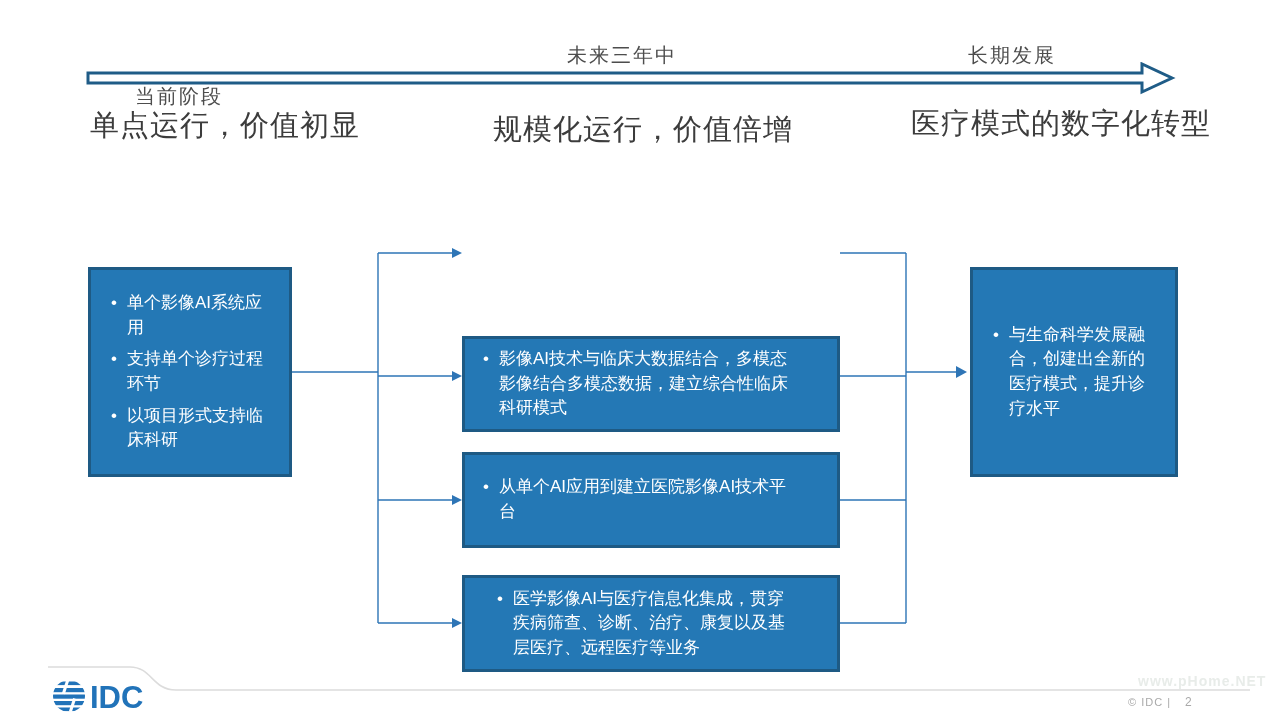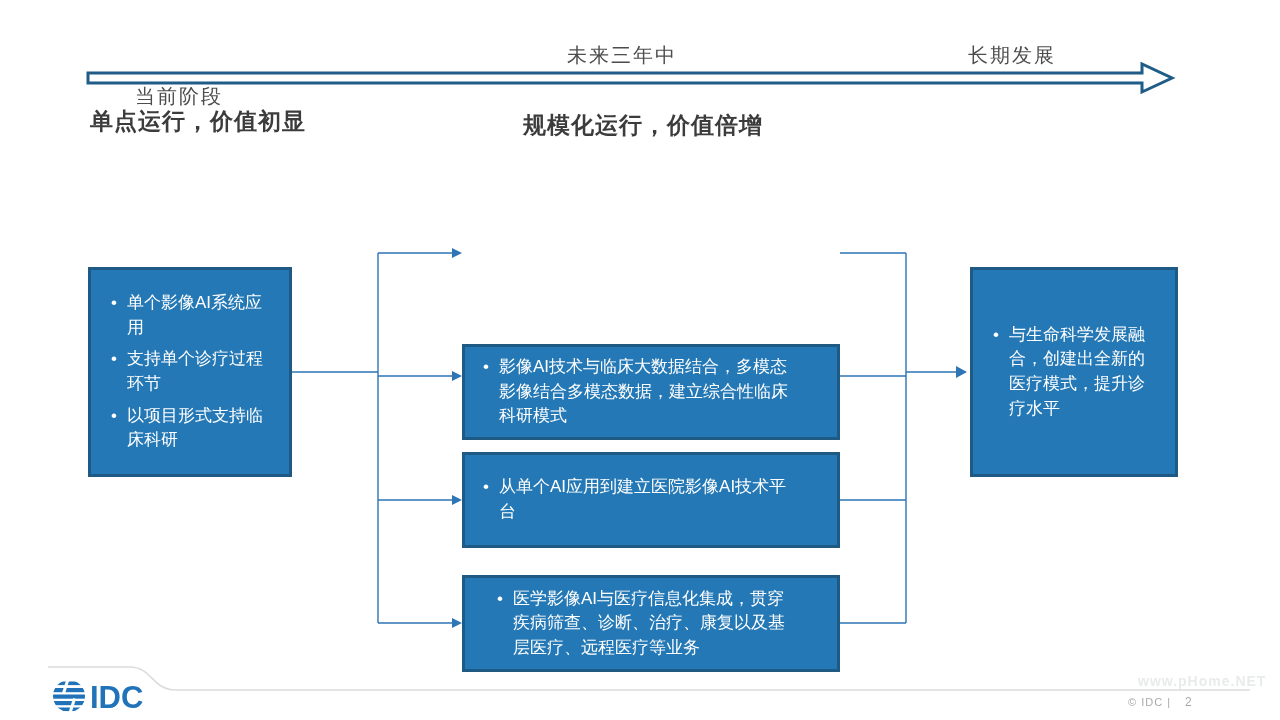--- a/index.html
+++ b/index.html
@@ -1,37 +1,37 @@
 <!DOCTYPE html>
 <html style="--box_fill: #2478B5; --box_border: #1E5A84; --arrow_stroke: #1F5C87; --connector: #2E75B6; --logo_blue: #2173B9; --heading_text: #4D4D4D; --subtitle_text: #3C3C3C; --footer_text: #A9A9A9; --watermark_text: #E8ECE9; --swoosh: #DCDCDC;"><head>
 <meta charset="utf-8">
 <style>
   html,body{margin:0;padding:0;background:#ffffff;font-family:"Liberation Sans","DejaVu Sans",sans-serif;}
   #slide{position:relative;width:1280px;height:720px;background:#fff;overflow:hidden;}
 
   
   .stage-label{position:absolute;top:42px;transform:translateX(-50%);
     font-size:20px;letter-spacing:2px;color:var(--heading_text);white-space:nowrap;}
-  .stage-subtitle{position:absolute;font-size:23px;font-weight:bold;letter-spacing:1px;
+  .stage-subtitle{position:absolute;font-size:29px;font-weight:normal;letter-spacing:1px;
     color:var(--subtitle_text);white-space:nowrap;}
   #timeline-arrow{position:absolute;left:86px;top:62px;}
 
   
   .box{position:absolute;box-sizing:border-box;background:var(--box_fill);
     border:3px solid var(--box_border);color:#ffffff;z-index:2;
     display:flex;flex-direction:column;justify-content:center;}
   .box ul{list-style:none;margin:0;padding:0;}
   .box li{position:relative;padding-left:20px;font-size:17px;line-height:1.45;}
   .box li::before{content:"•";position:absolute;left:4px;top:0;}
   .box li + li{margin-top:7px;}
 
   #box-current{left:88px;top:267px;width:204px;height:210px;padding:6px 20px 6px 16px;}
   .mid-box{left:462px;width:378px;padding:4px 38px 4px 14px;}
   #mid-box-1{top:205px;height:96px;}
-  #mid-box-2{top:344px;height:96px;}
+  #mid-box-2{top:336px;height:96px;}
   #mid-box-3{top:452px;height:96px;}
   #mid-box-4{top:575px;height:97px;padding-left:28px;}
   #box-future{left:970px;top:267px;width:208px;height:210px;padding:6px 18px 6px 16px;}
 
   #connector-svg{position:absolute;left:0;top:0;z-index:1;}
 
   
   #footer-swoosh{position:absolute;left:0;top:655px;}
   #idc-logo{position:absolute;left:52px;top:677px;}
   #watermark{position:absolute;left:1138px;top:673px;font-size:14px;font-weight:bold;
@@ -48,20 +48,21 @@
   <div class="stage-label" style="left:179px;margin-top:41px;">当前阶段</div>
   <div class="stage-label" style="left:622px;">未来三年中</div>
   <div class="stage-label" style="left:1012px;">长期发展</div>
 
   <svg id="timeline-arrow" width="1090" height="36" viewBox="0 0 1090 36">
     <path d="M2,11 L1056,11 L1056,2 L1086,16 L1056,30 L1056,21 L2,21 Z" style="fill:#ffffff;stroke:var(--arrow_stroke);" stroke-width="3"></path>
   </svg>
 
   <div class="stage-subtitle" style="left:90px;top:106px;">单点运行，价值初显</div>
   <div class="stage-subtitle" style="left:643px;top:110px;transform:translateX(-50%);">规模化运行，价值倍增</div>
+  <div class="stage-subtitle" style="left:1061px;top:104px;transform:translateX(-50%);">医疗模式的数字化转型</div>
 
   <svg id="connector-svg" width="1280" height="720" viewBox="0 0 1280 720">
     <path d="M292,372 H378 M378,253 V623 M378,253 H452 M378,376 H452 M378,500 H452 M378,623 H452
              M840,253 H906 M840,376 H906 M840,500 H906 M840,623 H906 M906,253 V623 M906,372 H956" style="stroke:var(--connector);" stroke-width="1.4" fill="none"></path>
     <g style="fill:var(--connector);">
       <polygon points="452,248 462,253 452,258"></polygon>
       <polygon points="452,371 462,376 452,381"></polygon>
       <polygon points="452,495 462,500 452,505"></polygon>
       <polygon points="452,618 462,623 452,628"></polygon>
       <polygon points="956,366 967,372 956,378"></polygon>

